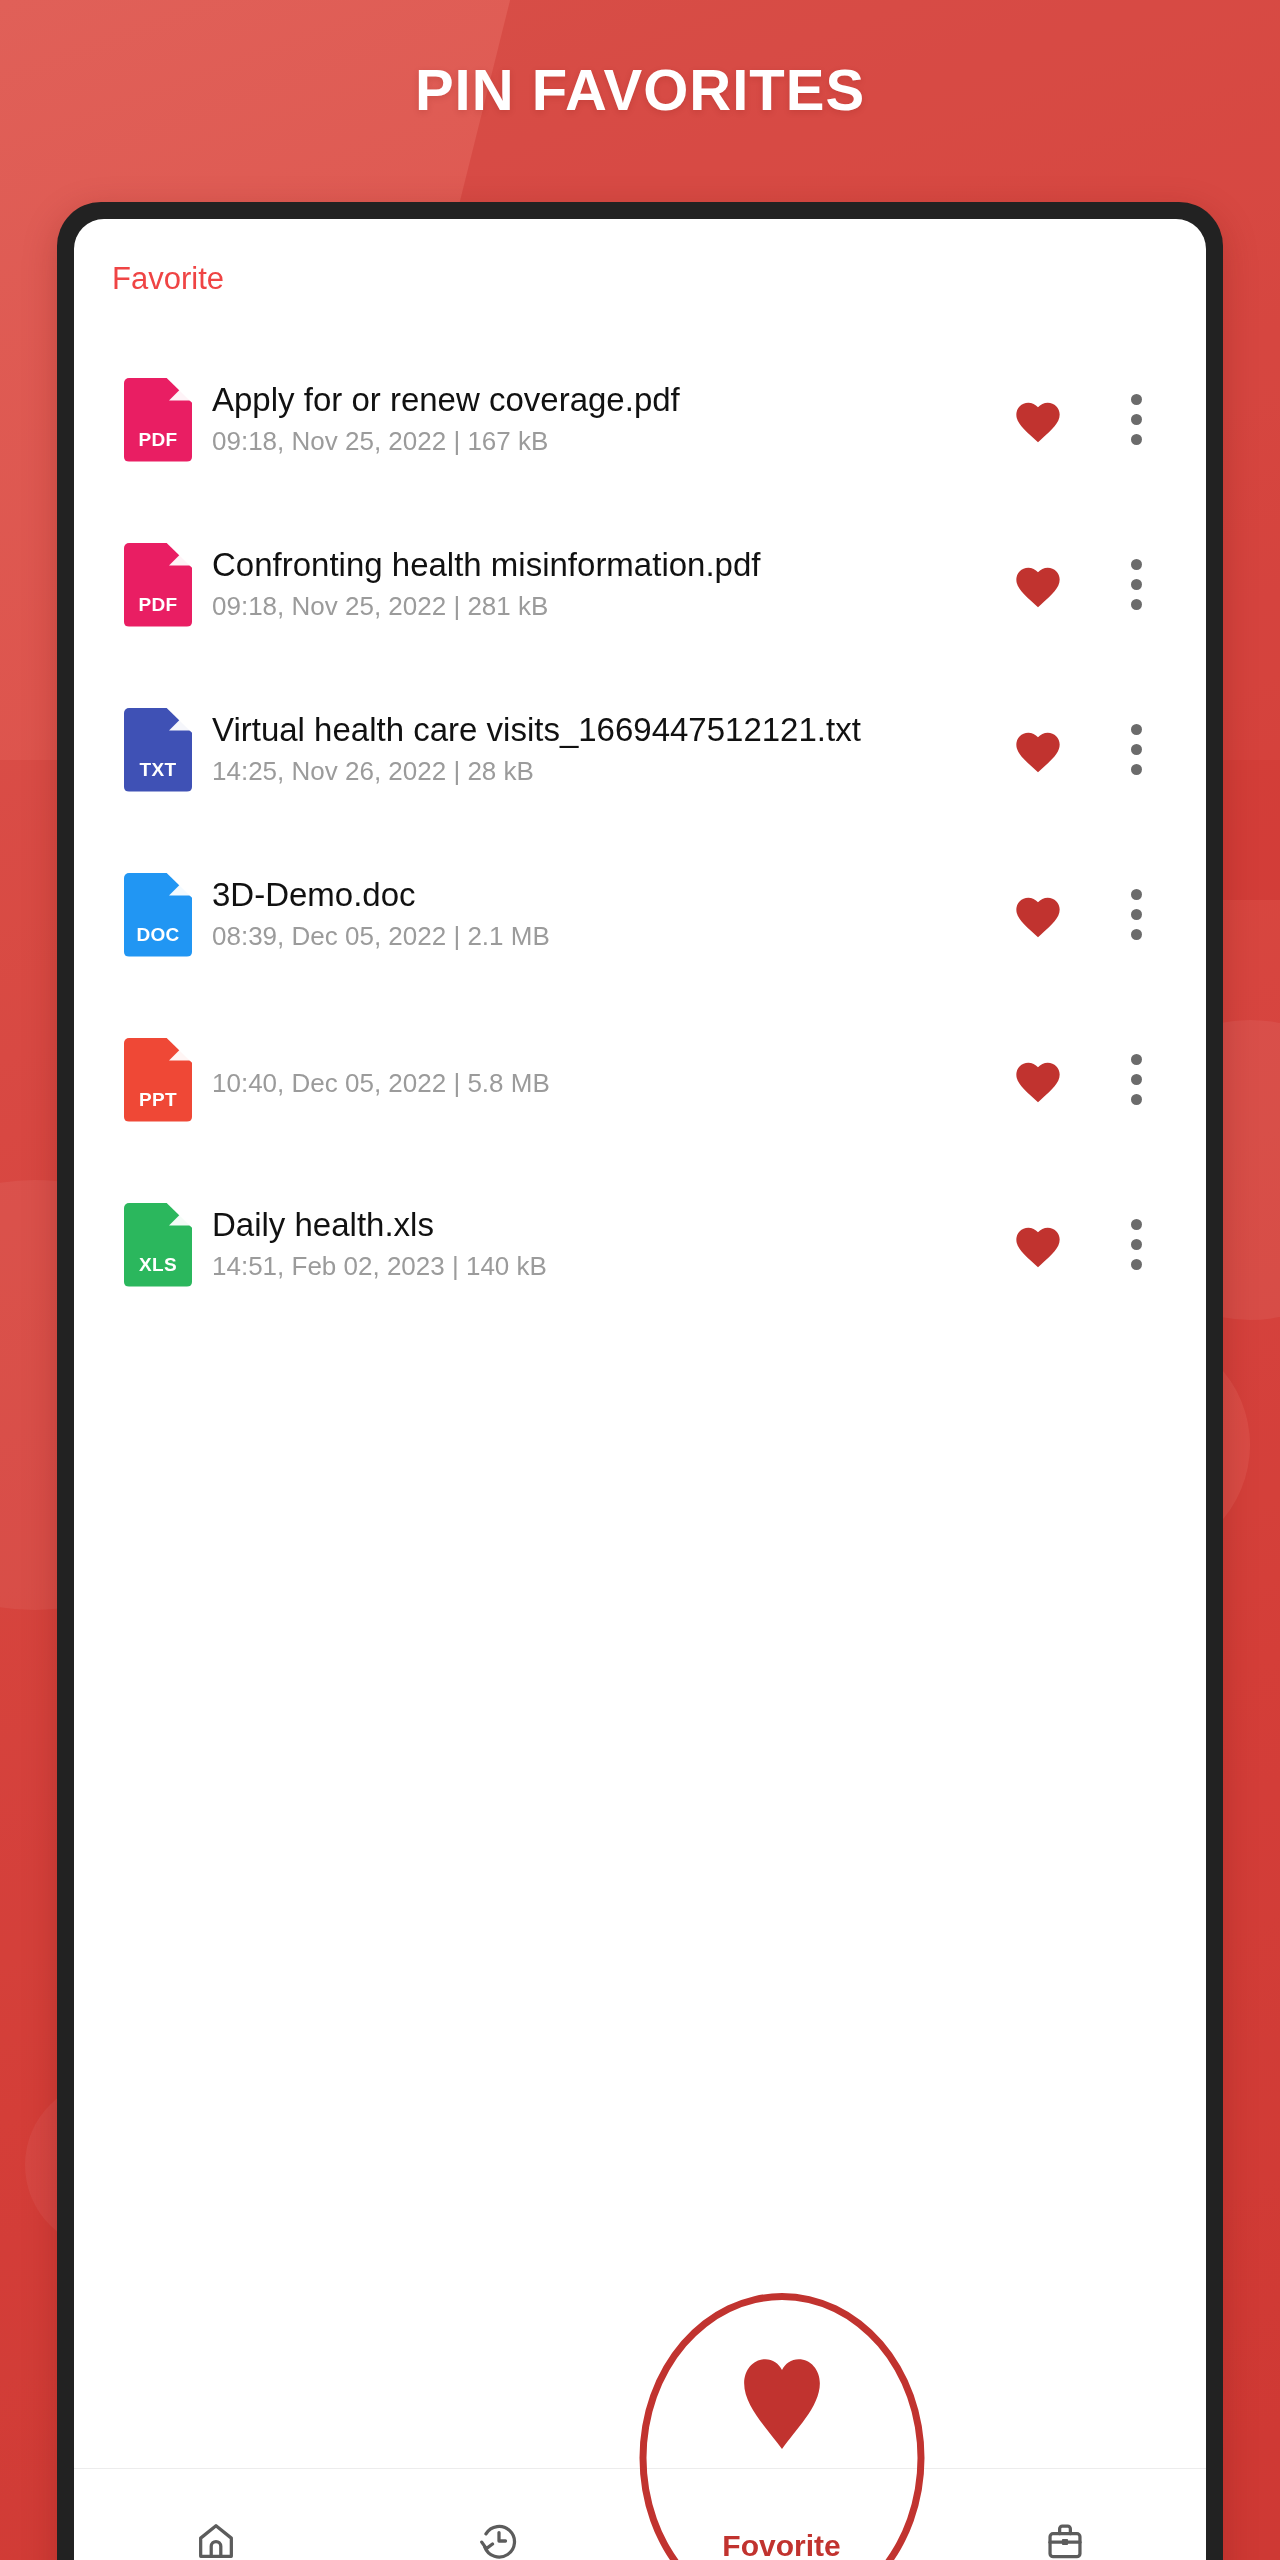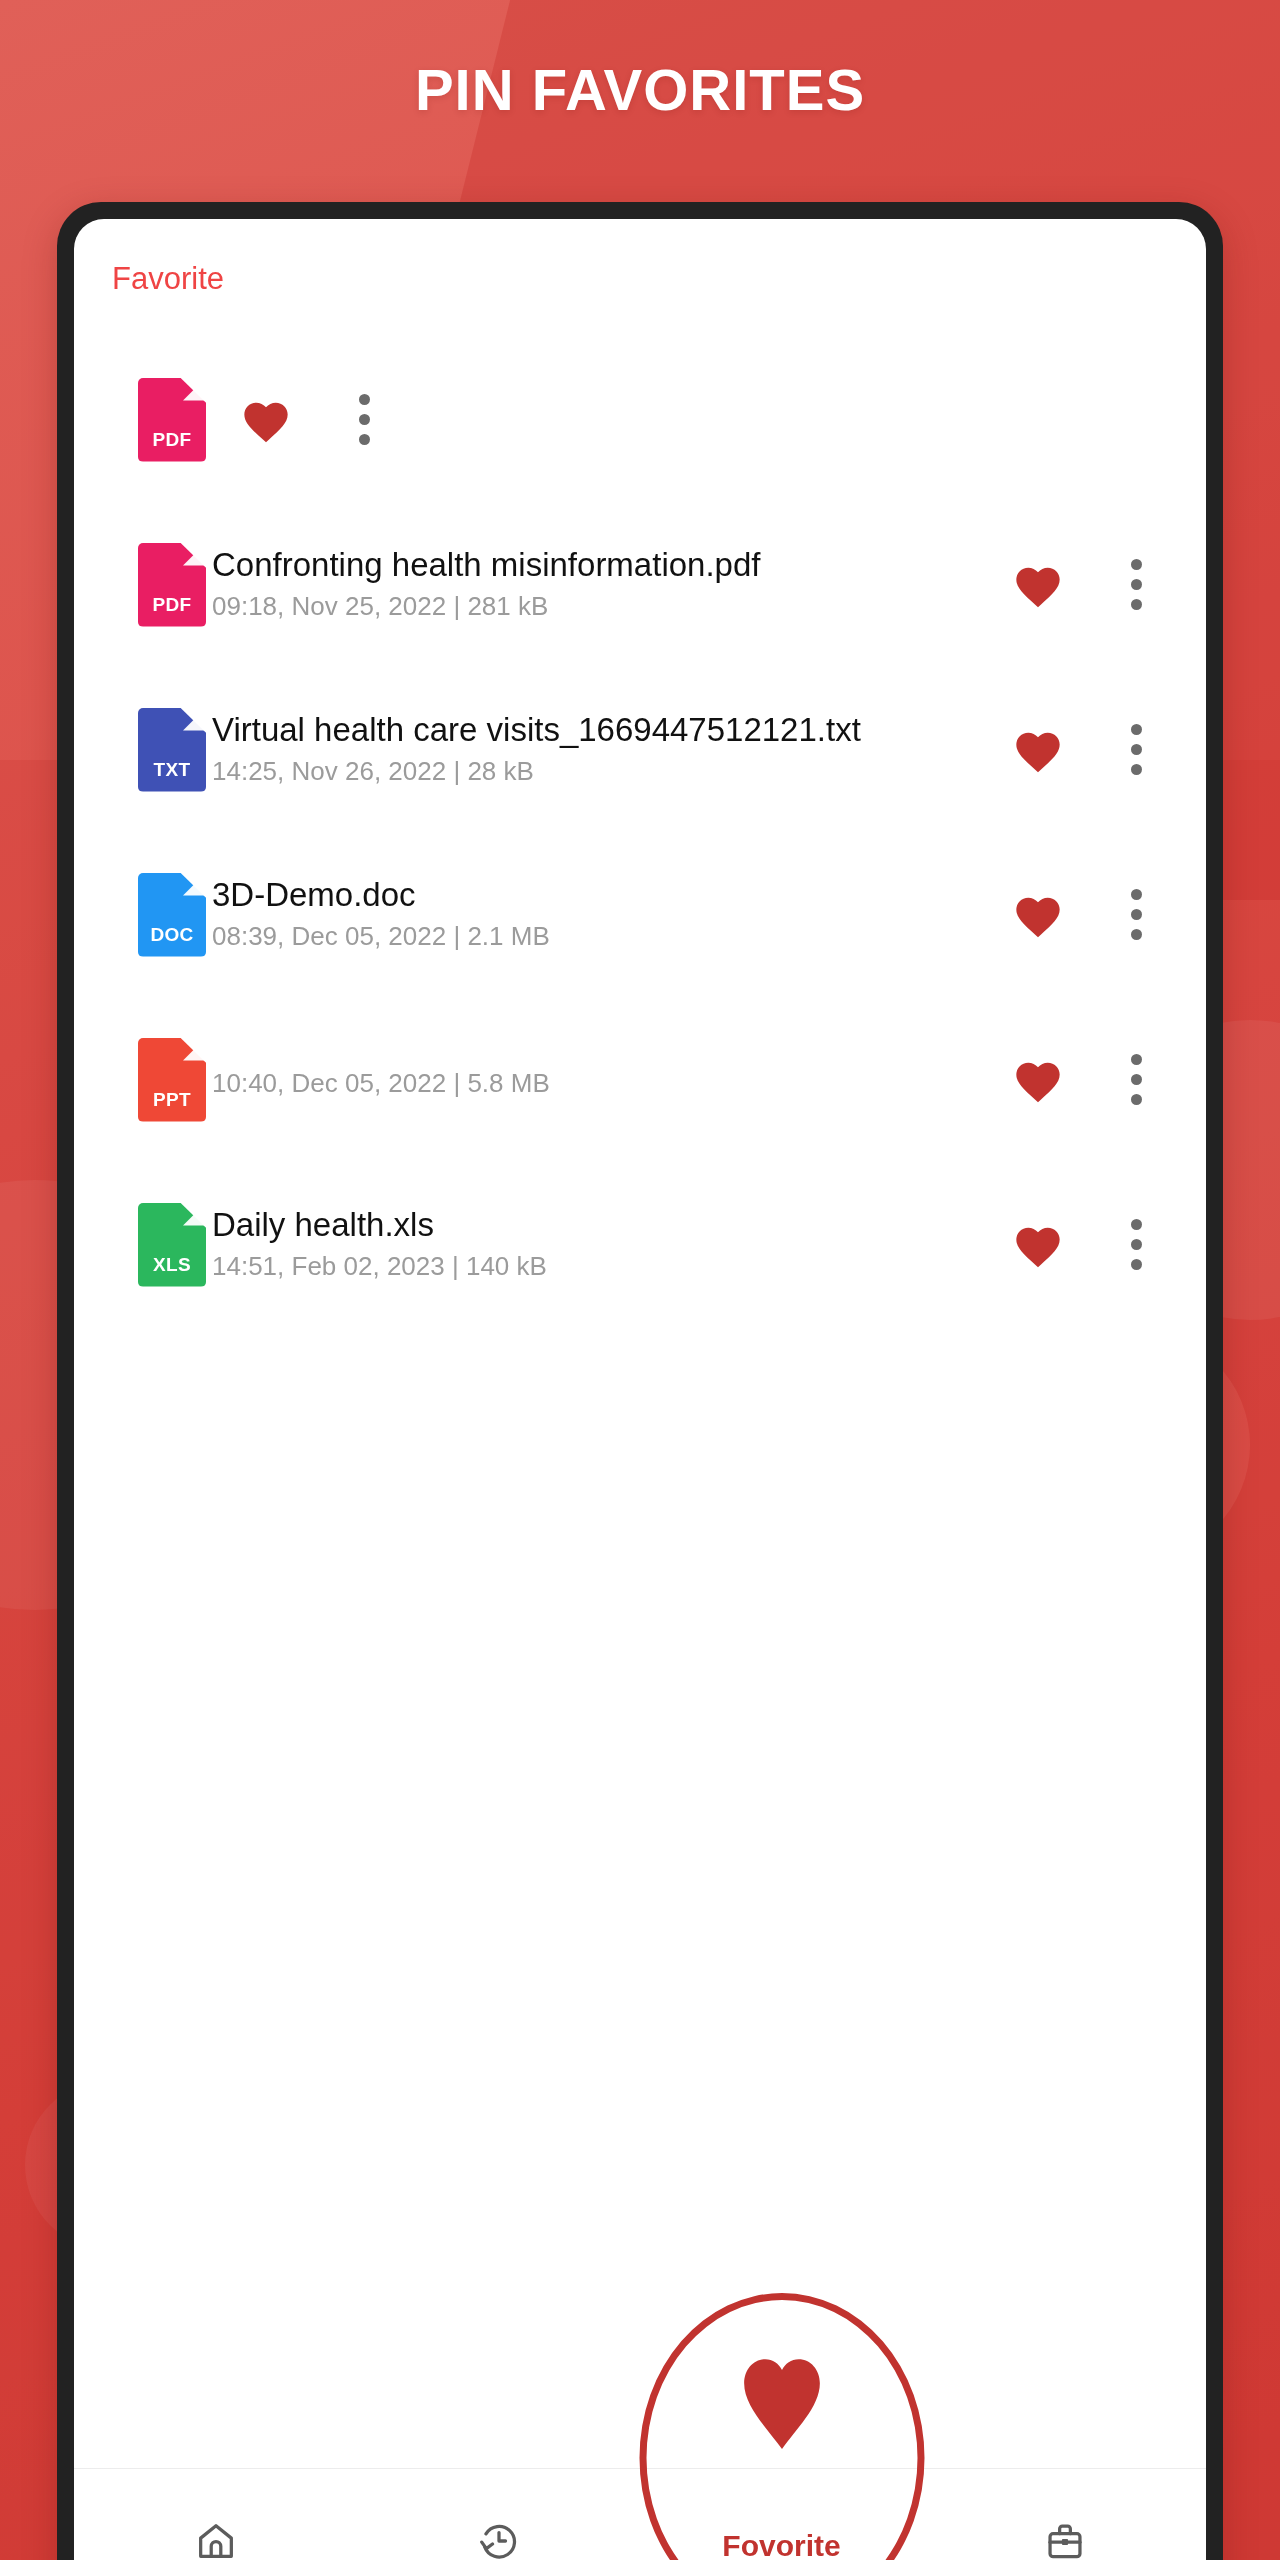--- a/index.html
+++ b/index.html
@@ -82,21 +82,21 @@
   
   .file-list { position:absolute; top:118px; left:0; width:100%; }
   .file-row {
     display:flex;
     align-items:center;
     height:165px;
     padding:0 32px 0 36px;
   }
   .file-icon-wrap {
     width:96px; flex:0 0 96px;
-    display:flex; align-items:center; justify-content:flex-end;
+    display:flex; align-items:center; justify-content:center;
   }
   .doc-icon {
     position:relative;
     width:68px; height:84px;
   }
   .doc-icon .body {
     position:absolute; inset:0;
     border-radius:5px 0 5px 5px;
     clip-path:polygon(0 0, 62% 0, 100% 30%, 100% 100%, 0 100%);
   }
@@ -197,20 +197,24 @@
     <div class="file-list">
 
       <div class="file-row">
         <div class="file-icon-wrap">
           <div class="doc-icon">
             <div class="body" style="background:#e91e63"></div>
             <div class="fold-inner" style="background:#ffffff"></div>
             <div class="ext">PDF</div>
           </div>
         </div>
+        <div class="file-meta-wrap">
+          <div class="file-name">Apply for or renew coverage.pdf</div>
+          <div class="file-sub">09:18, Nov 25, 2022 | 167 kB</div>
+        </div>
         <div class="heart-cell">
           <svg class="heart-icon" width="52" height="48" viewBox="0 0 24 22">
             <path fill="#c1332f" d="M12 21.3 10.6 20C5.4 15.4 2 12.3 2 8.5 2 5.4 4.4 3 7.5 3c1.7 0 3.4.8 4.5 2.1C13.1 3.8 14.8 3 16.5 3 19.6 3 22 5.4 22 8.5c0 3.8-3.4 6.9-8.6 11.5L12 21.3z"></path>
           </svg>
         </div>
         <div class="menu-cell">
           <div class="dots">
               <i></i>
               <i></i>
               <i></i>

